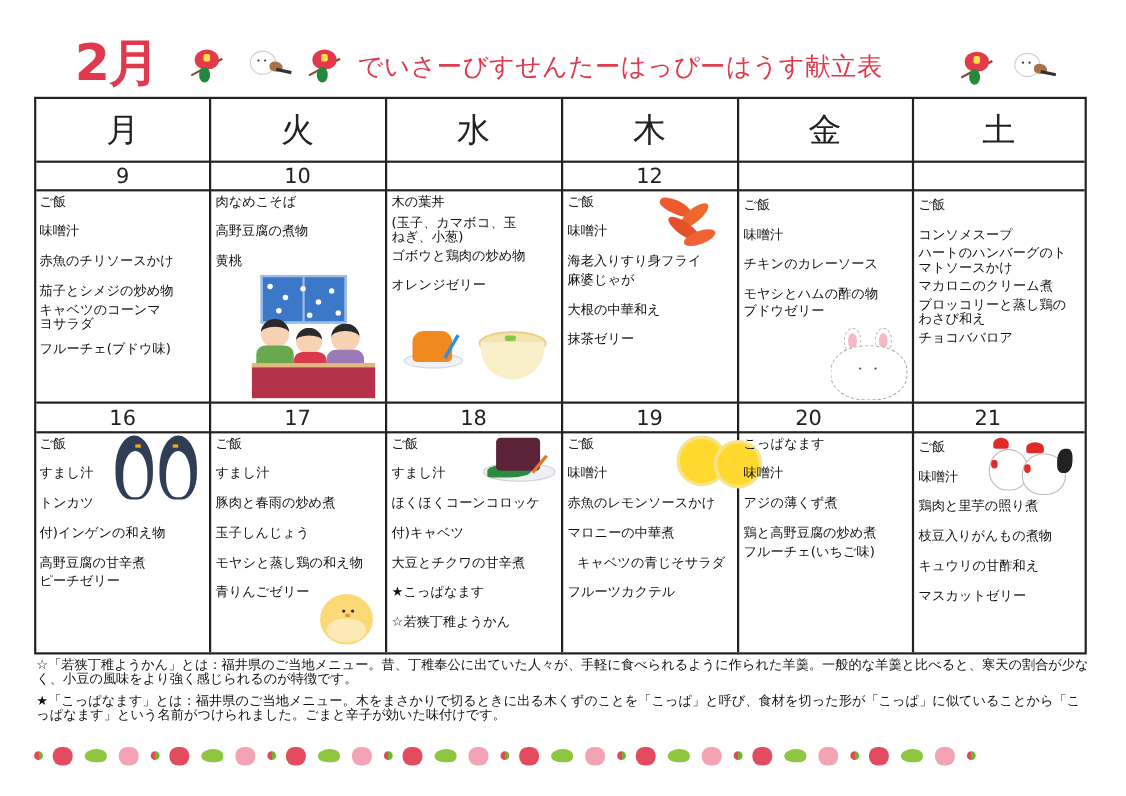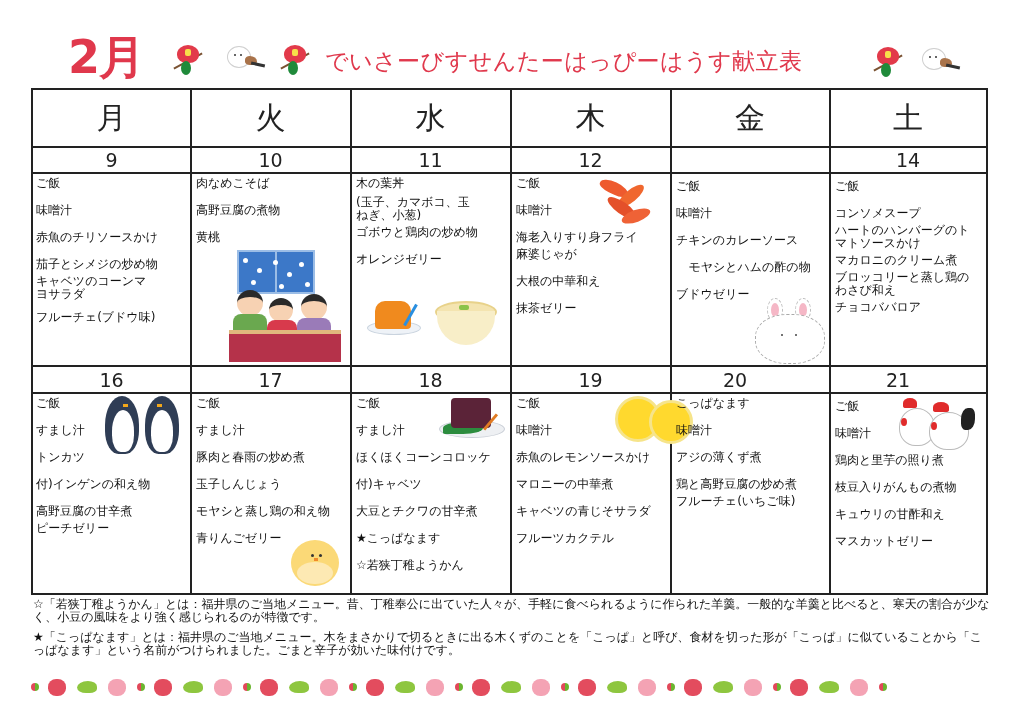--- a/index.html
+++ b/index.html
@@ -104,23 +104,21 @@
 
   <div class="dow" style="left:0; width:157px;">月</div>
   <div class="dow" style="left:158px; width:159px;">火</div>
   <div class="dow" style="left:318px; width:159px;">水</div>
   <div class="dow" style="left:478px; width:159px;">木</div>
   <div class="dow" style="left:638px; width:158px;">金</div>
   <div class="dow" style="left:797px; width:156px;">土</div>
 
   <div class="date" style="left:0; top:57px; width:157px;">9</div>
   <div class="date" style="left:158px; top:57px; width:159px;">10</div>
-  <div class="date" style="left:318px; top:57px; width:159px;">11</div>
   <div class="date" style="left:478px; top:57px; width:159px;">12</div>
-  <div class="date" style="left:797px; top:57px; width:156px;">14</div>
 
   <ul class="menu" style="left:0; top:83px; width:150px;">
     <li style="margin-bottom:14px;">ご飯</li>
     <li style="margin-bottom:14px;">味噌汁</li>
     <li style="margin-bottom:14px;">赤魚のチリソースかけ</li>
     <li style="margin-bottom:4px;">茄子とシメジの炒め物</li>
     <li style="margin-bottom:10px; width:115px;">キャベツのコーンマヨサラダ</li>
     <li>フルーチェ(ブドウ味)</li>
   </ul>
 
@@ -173,21 +171,21 @@
     <div style="position:absolute; left:4px; top:6px; width:30px; height:12px; background:#ee5a2e; border-radius:50% 50% 40% 40%; transform:rotate(25deg);"></div>
     <div style="position:absolute; left:20px; top:14px; width:32px; height:12px; background:#f0672e; border-radius:50%; transform:rotate(-40deg);"></div>
     <div style="position:absolute; left:10px; top:26px; width:34px; height:12px; background:#e4502a; border-radius:50%; transform:rotate(35deg);"></div>
     <div style="position:absolute; left:26px; top:34px; width:30px; height:12px; background:#ef6236; border-radius:50%; transform:rotate(-20deg);"></div>
   </div>
 
   <ul class="menu" style="left:640px; top:86px; width:150px;">
     <li style="margin-bottom:14px;">ご飯</li>
     <li style="margin-bottom:14px;">味噌汁</li>
     <li style="margin-bottom:14px;">チキンのカレーソース</li>
-    <li style="margin-bottom:14px;text-align:center;">モヤシとハムの酢の物</li>
+    <li style="margin-bottom:2px;">モヤシとハムの酢の物</li>
     <li>ブドウゼリー</li>
   </ul>
 
   <div class="ill" style="left:720px; top:208px; width:74px; height:66px;">
     <div style="position:absolute; left:14px; top:0; width:16px; height:24px; background:#fff; border:1px dashed #bbb; border-radius:50%;"></div>
     <div style="position:absolute; left:18px; top:5px; width:8px; height:14px; background:#f5b7c6; border-radius:50%;"></div>
     <div style="position:absolute; left:42px; top:0; width:16px; height:24px; background:#fff; border:1px dashed #bbb; border-radius:50%;"></div>
     <div style="position:absolute; left:46px; top:5px; width:8px; height:14px; background:#f5b7c6; border-radius:50%;"></div>
     <div style="position:absolute; left:2px; top:16px; width:70px; height:50px; background:#fff; border:1px dashed #aaa; border-radius:45%;"></div>
     <div style="position:absolute; left:28px; top:36px; width:2px; height:2px; background:#444; border-radius:50%; box-shadow:14px 0 0 #444;"></div>
@@ -258,21 +256,21 @@
     <div style="position:absolute; left:6px; top:28px; width:40px; height:12px; background:#2c8c3e; border-radius:50% 10% 50% 10%;"></div>
     <div style="position:absolute; left:14px; top:4px; width:40px; height:30px; background:#5b2338; border-radius:4px;"></div>
     <div style="position:absolute; left:52px; top:18px; width:3px; height:20px; background:#e07a22; transform:rotate(40deg);"></div>
   </div>
 
   <ul class="menu" style="left:480px; top:303px; width:155px;">
     <li style="margin-bottom:14px;">ご飯</li>
     <li style="margin-bottom:14px;">味噌汁</li>
     <li style="margin-bottom:14px;">赤魚のレモンソースかけ</li>
     <li style="margin-bottom:14px;">マロニーの中華煮</li>
-    <li style="margin-bottom:14px;">キャベツの青じそサラダ</li>
+    <li style="margin-bottom:14px;text-align:center;">キャベツの青じそサラダ</li>
     <li>フルーツカクテル</li>
   </ul>
 
   <div class="ill" style="left:582px; top:304px; width:80px; height:52px;">
     <div style="position:absolute; left:0; top:2px; width:46px; height:46px; background:#ffd92e; border:3px solid #f6e48a; border-radius:50%;"></div>
     <div style="position:absolute; left:34px; top:6px; width:44px; height:44px; background:#ffd92e; border:3px solid #f6e48a; border-radius:50%;"></div>
   </div>
 
   <ul class="menu" style="left:640px; top:303px; width:152px;">
     <li style="margin-bottom:14px;">こっぱなます</li>

